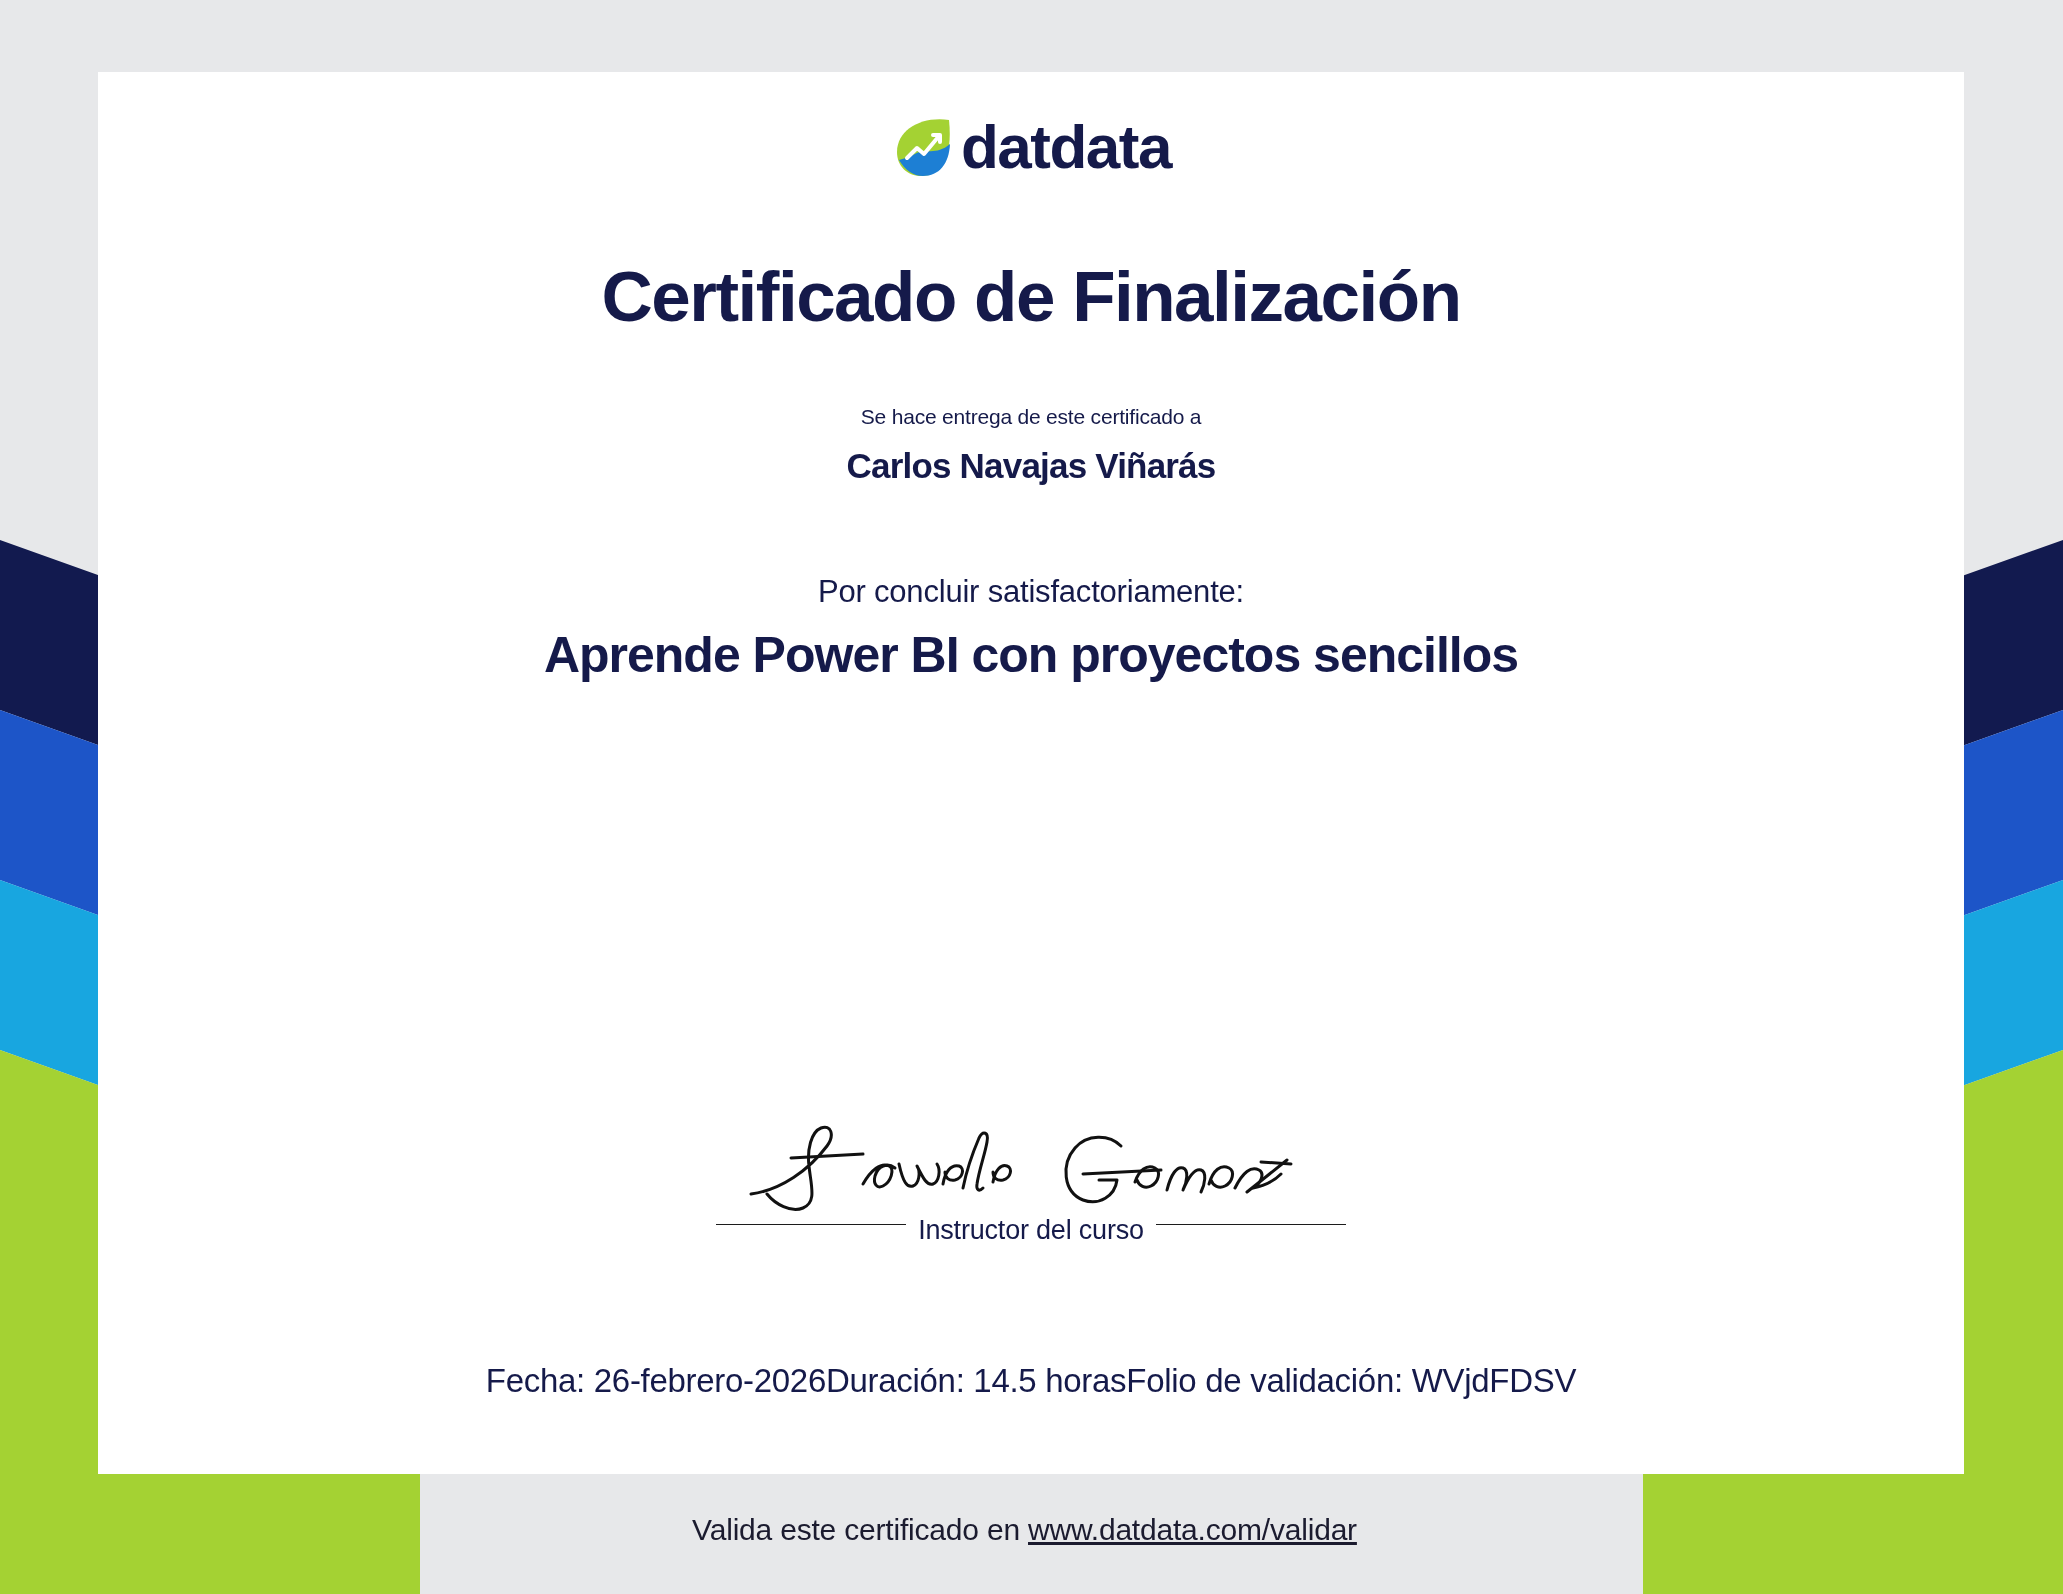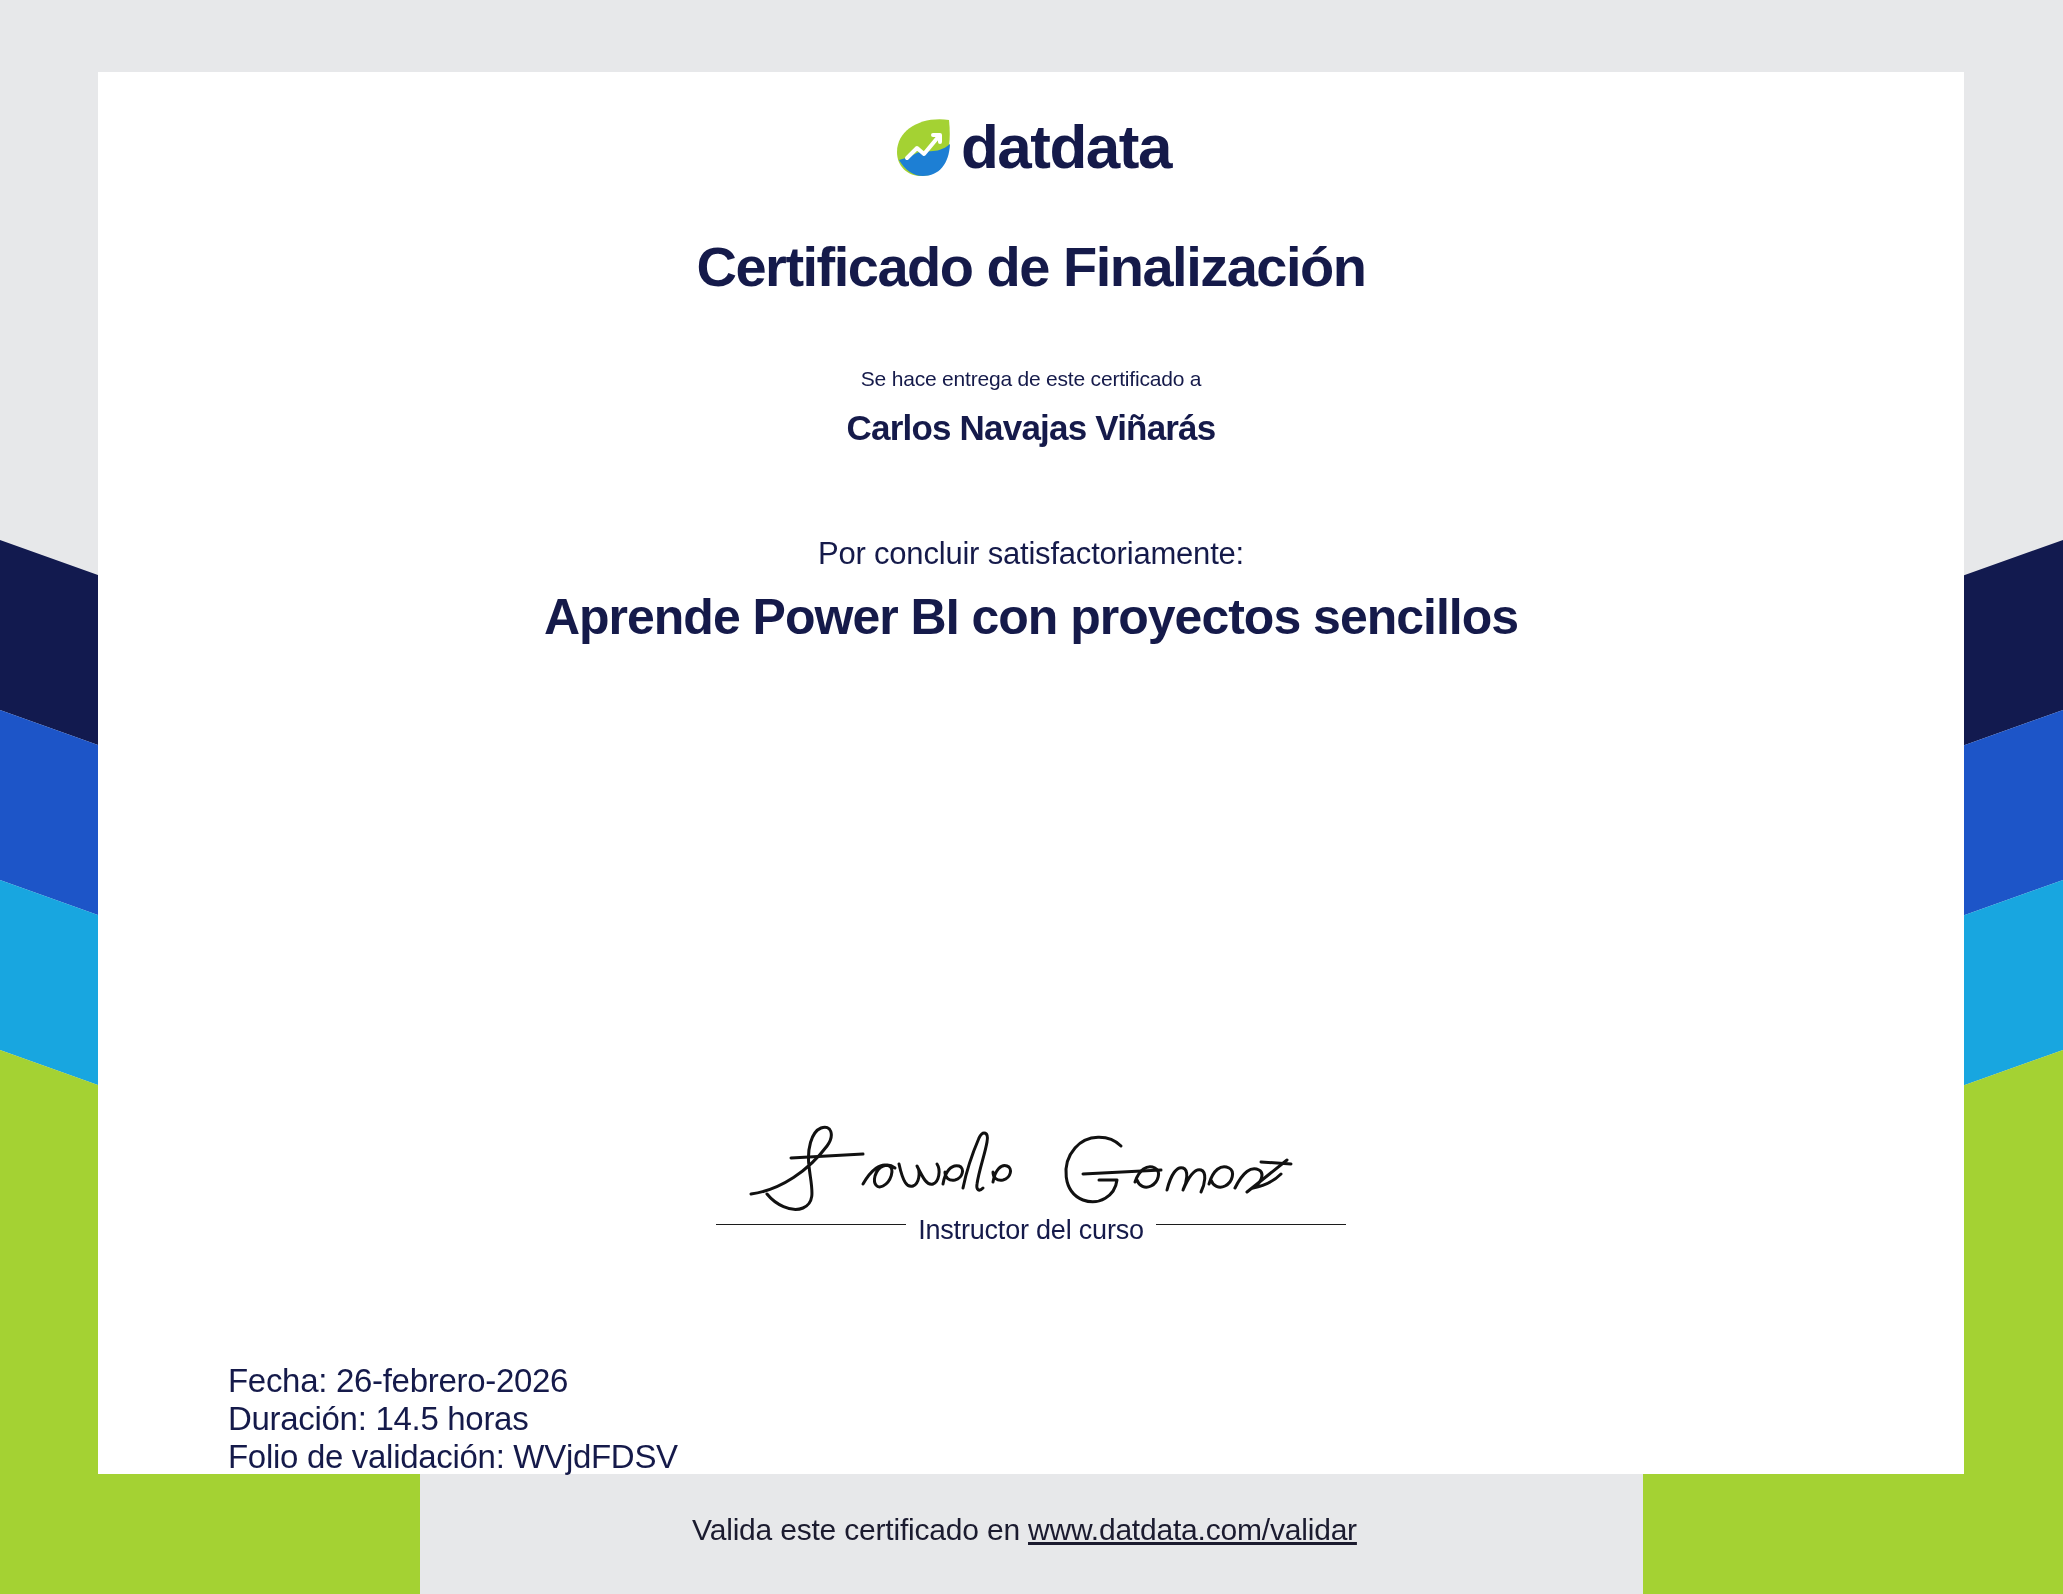--- a/index.html
+++ b/index.html
@@ -55,25 +55,25 @@
     font-size: 62px;
     font-weight: 700;
     color: #151a4a;
     letter-spacing: -1.5px;
     line-height: 1;
   }
 
   
   .cert-title {
     text-align: center;
-    font-size: 56px;
+    font-size: 71px;
     font-weight: 700;
     color: #151a4a;
     letter-spacing: -1.5px;
-    margin-top: 54px;
+    margin-top: 76px;
   }
   .awarded-to {
     text-align: center;
     font-size: 21px;
     color: #151a4a;
     margin-top: 68px;
     letter-spacing: -0.2px;
   }
   .recipient {
     text-align: center;
@@ -133,21 +133,20 @@
   
   .meta-row {
     position: absolute;
     left: 0;
     right: 0;
     top: 1290px;
     display: flex;
     justify-content: center;
     padding: 0 130px;
     box-sizing: border-box;
-    flex-direction: column;
   }
   .meta-item {
     font-size: 33px;
     color: #151a4a;
     letter-spacing: -0.3px;
   }
 
   
   .footer {
     position: absolute;

